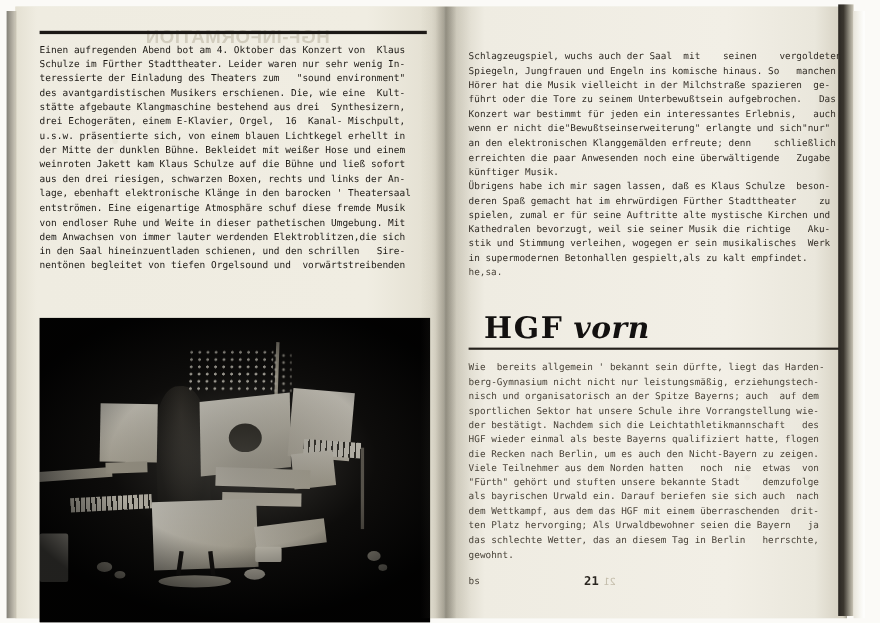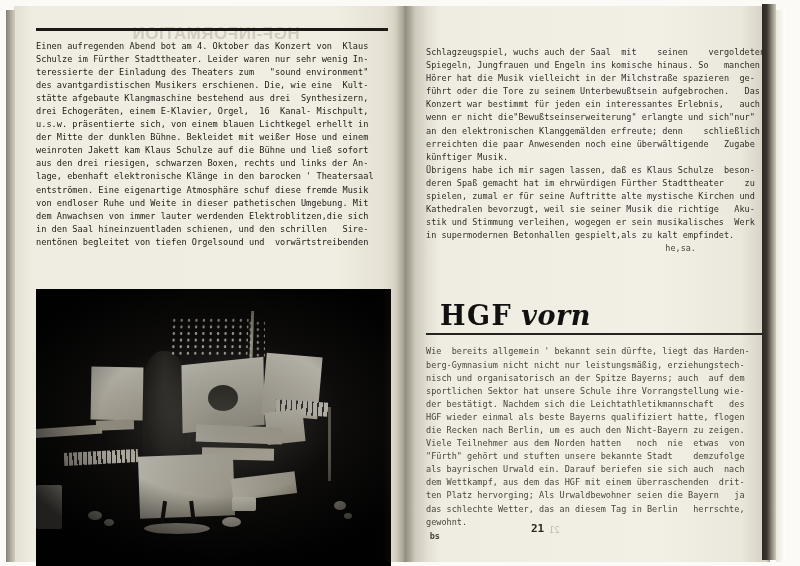--- a/index.html
+++ b/index.html
@@ -139,21 +139,21 @@
     background: #1b1815;
     margin: 0 0 9px 0;
   }
   .rule-thin {
     height: 2px;
     background: #26221d;
     margin: 2px 0 10px 0;
   }
 
   .headline-hgf {
-    margin: 17px 0 2px 0;
+    margin: 0 0 2px 0;
     color: #131110;
     white-space: nowrap;
     padding-left: 14px;
   }
   .headline-hgf .slab {
     font-family: "DejaVu Serif", serif;
     font-weight: bold;
     font-size: 27px;
     letter-spacing: 1.5px;
   }
@@ -184,28 +184,27 @@
     line-height: 13.1px;
   }
   .col-right .body-text.strong2 {
     color: #322d26;
   }
 
   .byline {
     font-family: "DejaVu Sans Mono", monospace;
     font-size: 8.5px;
     color: #4a443a;
-    text-align: right;
+    text-align: left;
     padding-right: 78px;
     margin-top: 1px;
   }
   .byline.b2 {
     padding-right: 22px;
-    margin-top: 2px;
-    font-weight: bold;
+    margin-top: 12px;
   }
 
   
   .photo {
     position: absolute;
     left: 22px;
     top: 283px;
     width: 355px;
     height: 279px;
     background: #0b0a09;

